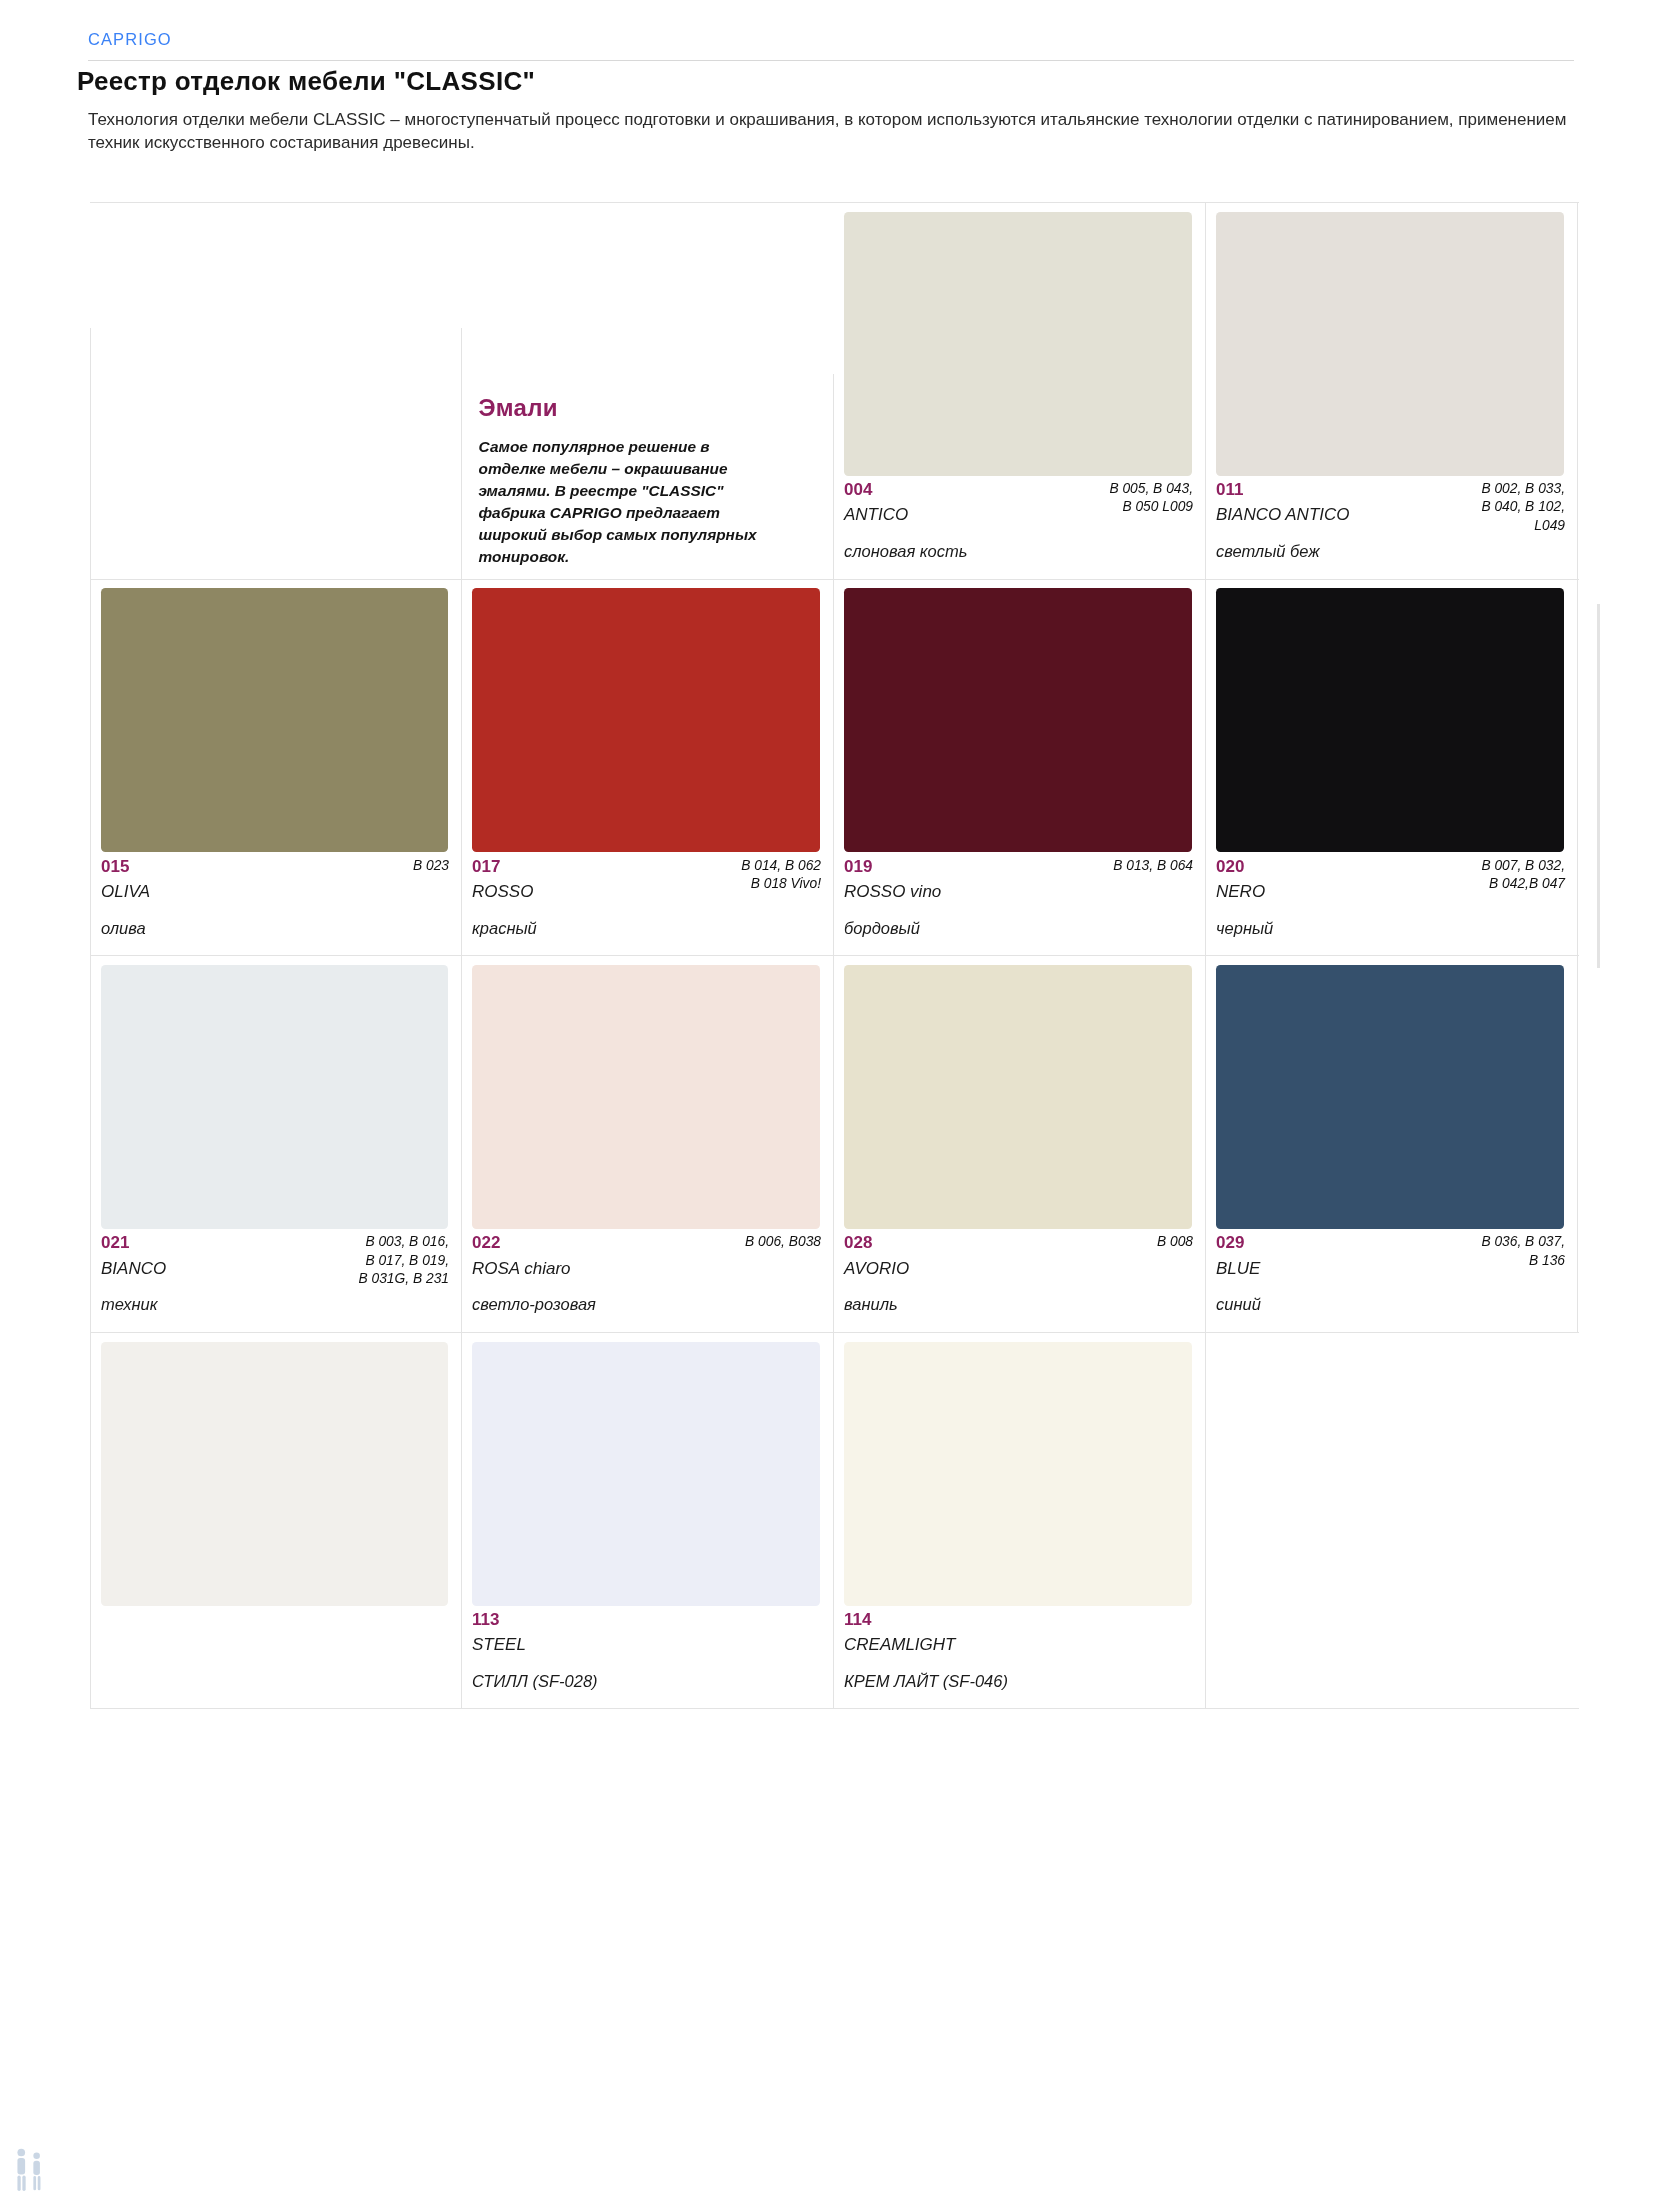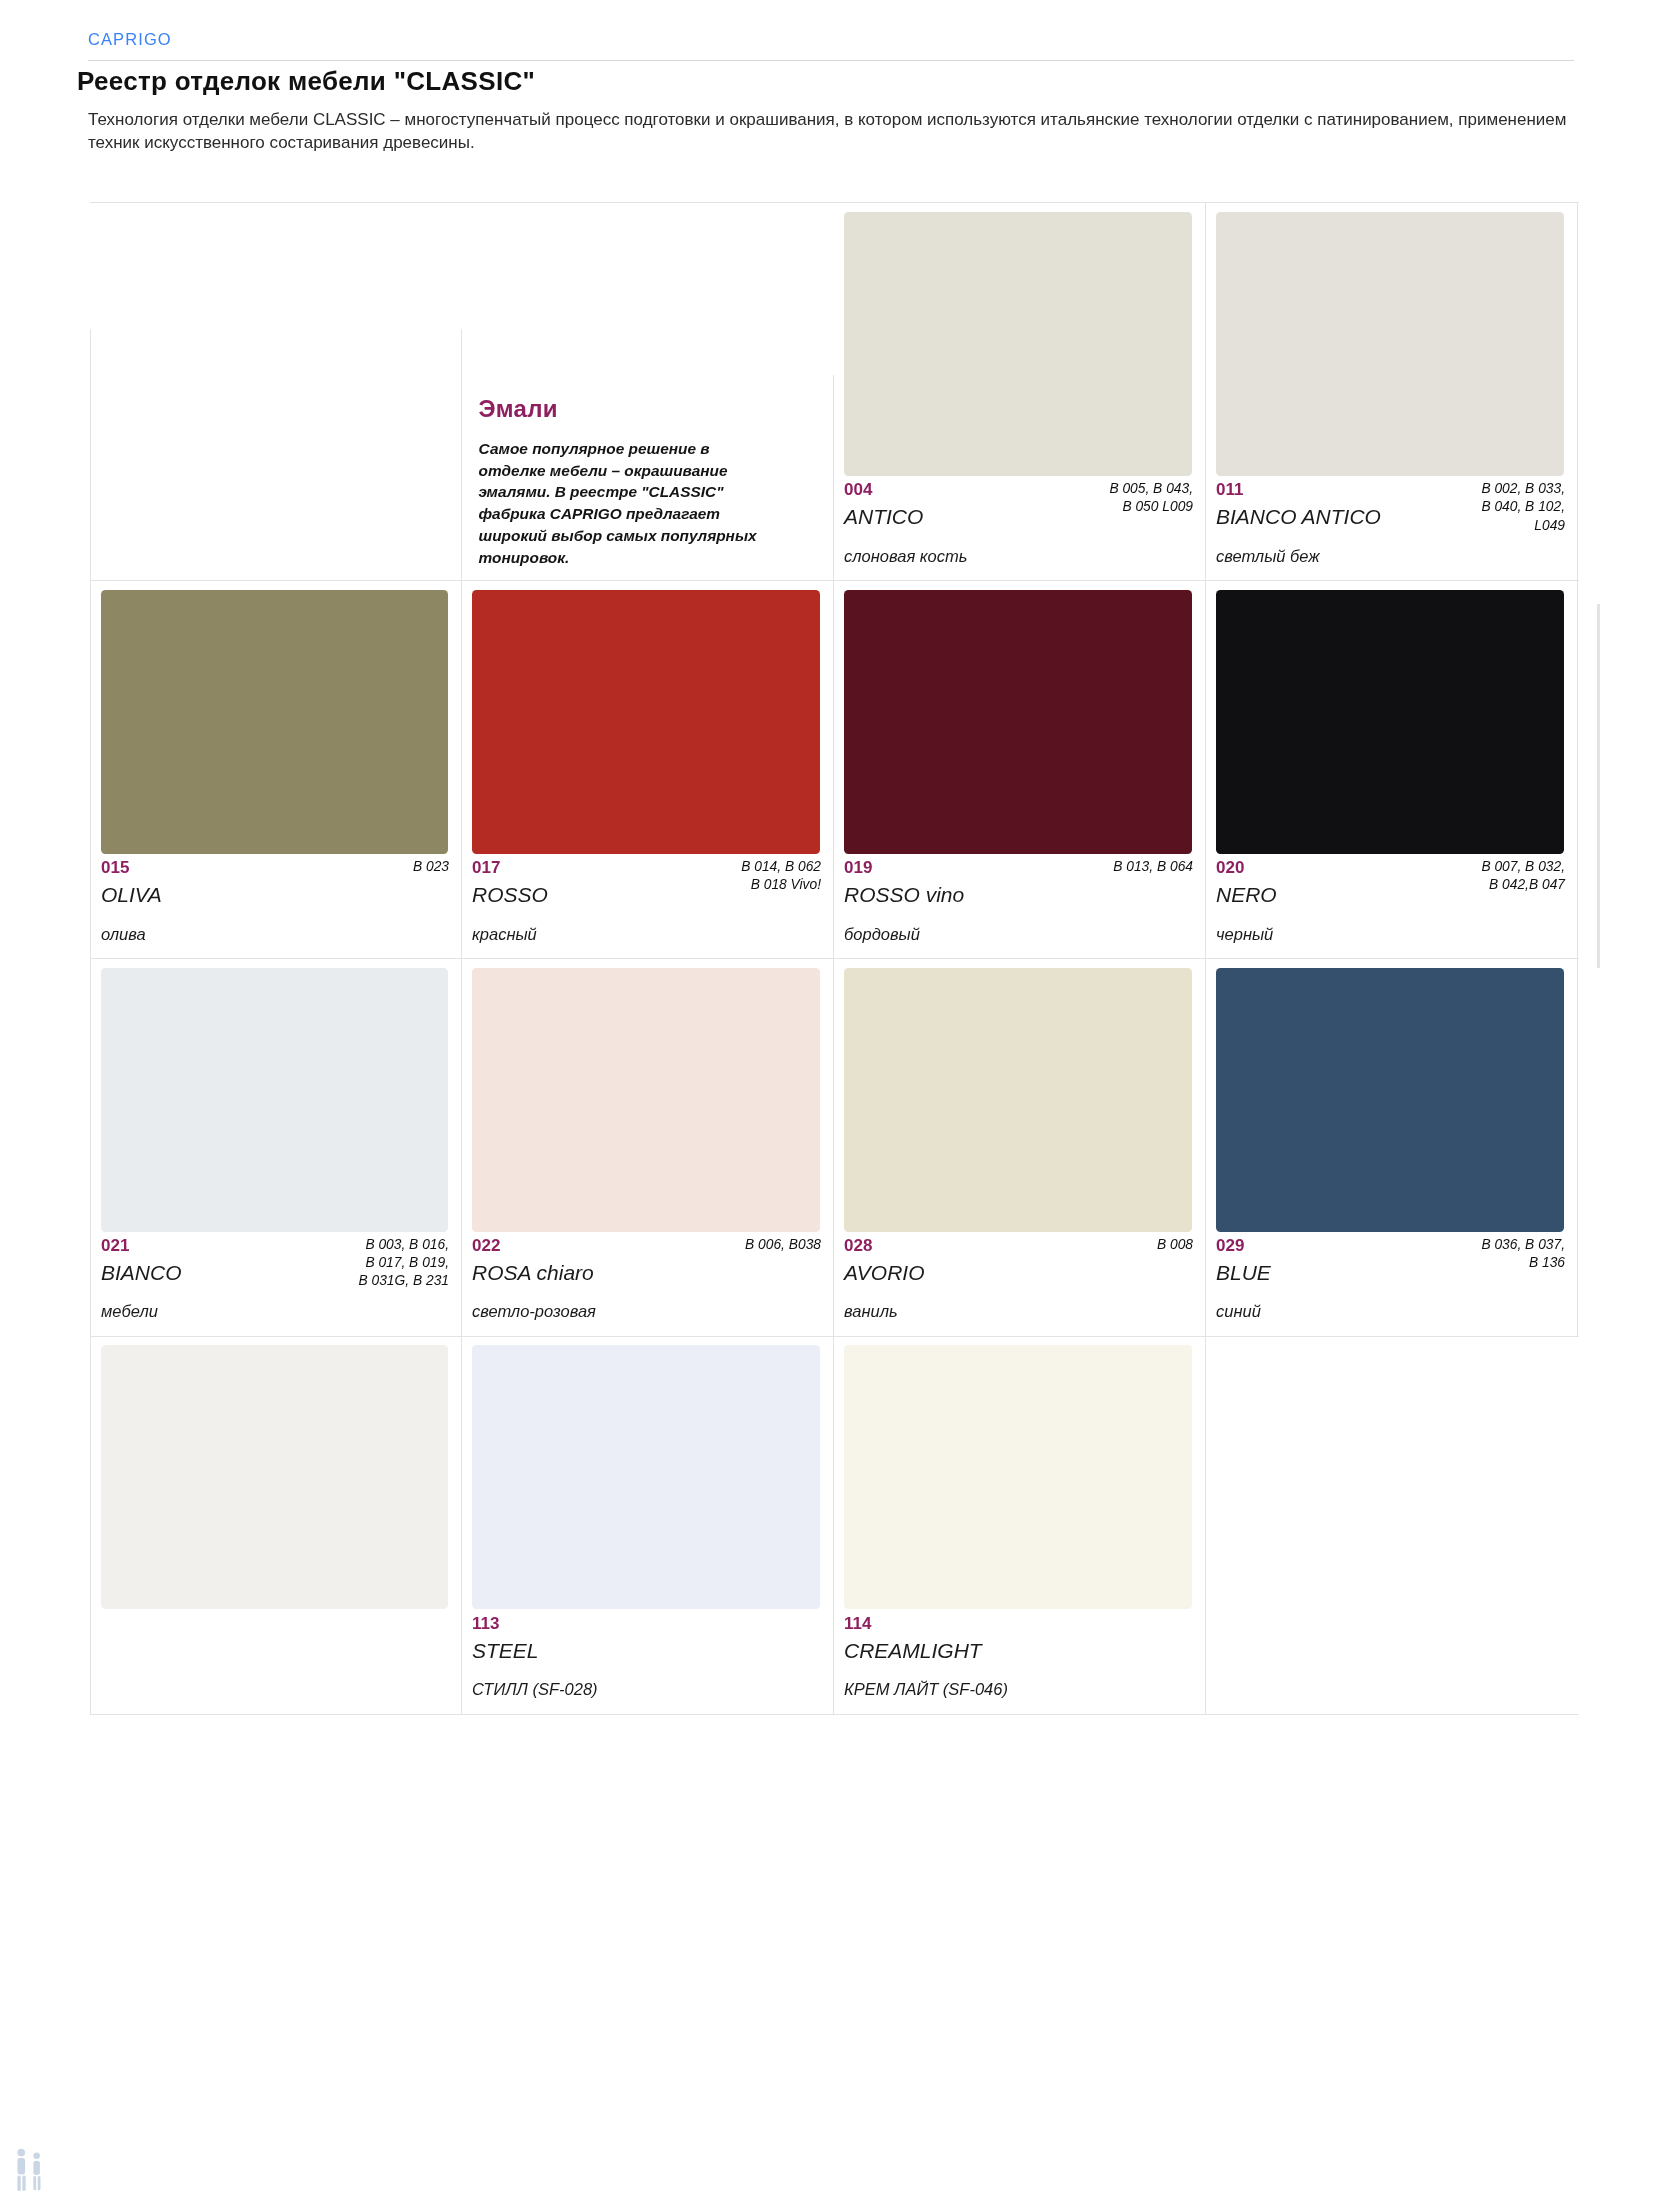--- a/index.html
+++ b/index.html
@@ -92,21 +92,21 @@
     padding: 5.5px 10px 14.3px 10px;
     min-height: 83px;
   }
   .code {
     font-size: 17px;
     font-weight: bold;
     color: #8f2060;
     line-height: 1.1;
   }
   .name-en {
-    font-size: 21px;
+    font-size: 17px;
     font-style: italic;
     color: #1b1b1b;
     margin-top: 5.5px;
     line-height: 1.15;
   }
   .name-ru {
     font-size: 16.5px;
     font-style: italic;
     color: #1b1b1b;
     margin-top: 17px;
@@ -273,21 +273,21 @@
       <div class="cell">
         <div class="swatch" style="background:#e8ecee"></div>
         <div class="labels">
           <div class="refs">
             <div>B 003, B 016,</div>
             <div>B 017, B 019,</div>
             <div>B 031G, B 231</div>
           </div>
           <div class="code">021</div>
           <div class="name-en">BIANCO</div>
-          <div class="name-ru">мебели</div>
+          <div class="name-ru">техник</div>
         </div>
       </div>
 
       <div class="cell">
         <div class="swatch" style="background:#f3e4dd"></div>
         <div class="labels">
           <div class="refs">
             <div>B 006, B038</div>
           </div>
           <div class="code">022</div>

